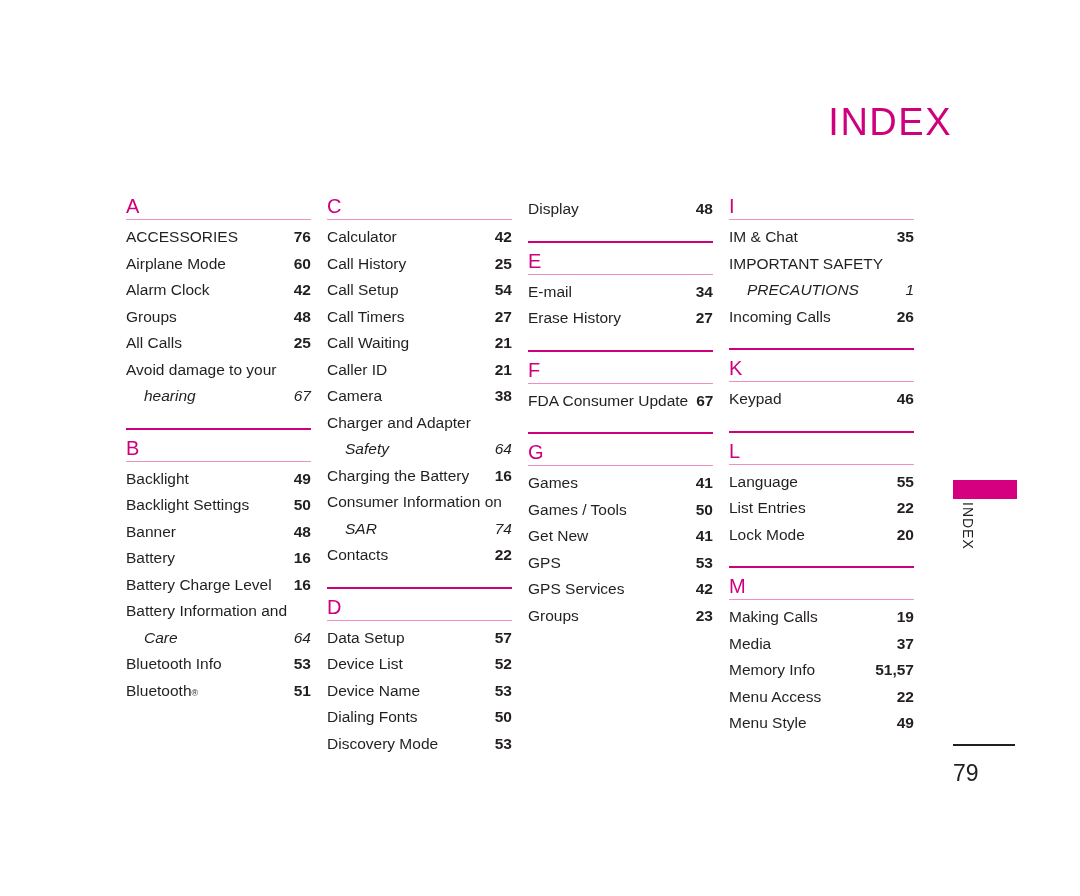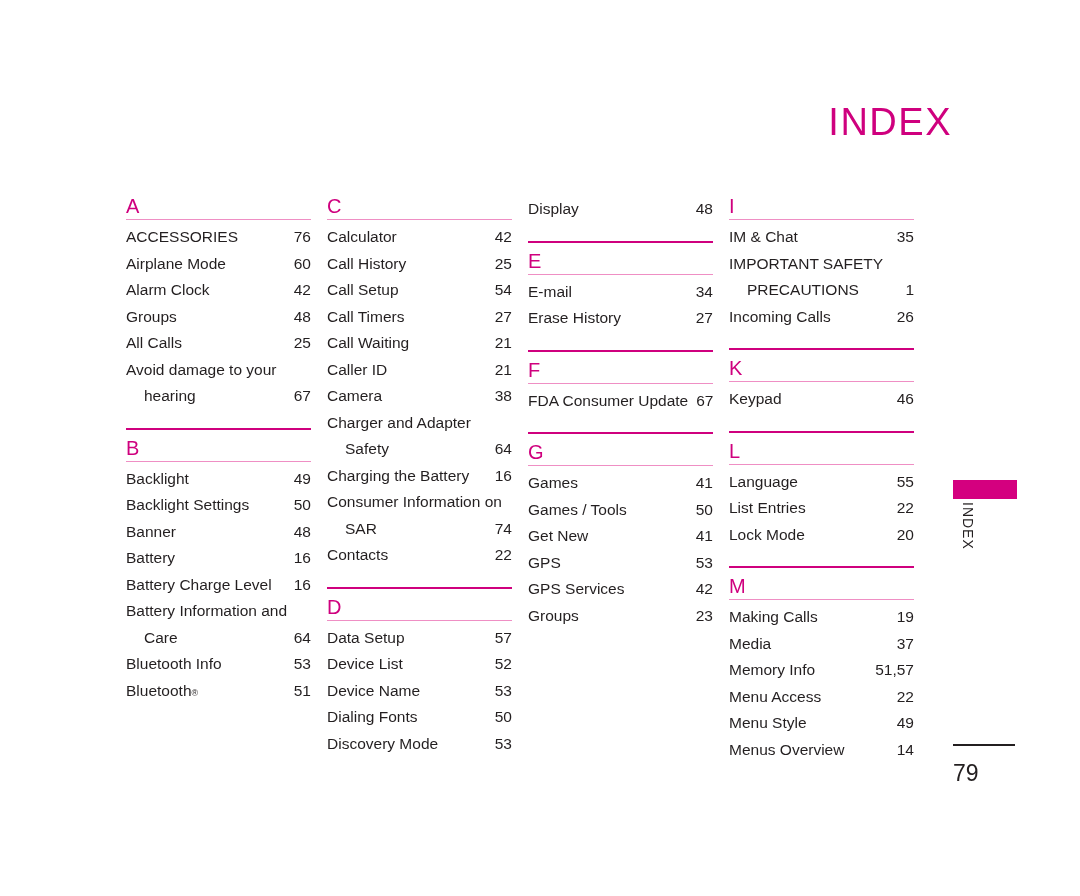--- a/index.html
+++ b/index.html
@@ -68,34 +68,35 @@
   
   .entry {
     display: flex;
     align-items: baseline;
     justify-content: space-between;
     font-size: 15.5px;
     line-height: 26.5px;
     white-space: nowrap;
   }
   .entry .label { }
-  .entry .page { padding-left: 8px; }
+  .entry .page { padding-left: 8px; font-weight: bold; }
   .entry.wrap {
     display: block;
     white-space: normal;
   }
   .entry.wrap .label { display: block; }
   .entry-cont {
     display: flex;
     align-items: center;
     justify-content: space-between;
     font-size: 15.5px;
     line-height: 26.5px;
     padding-left: 18px;
     white-space: nowrap;
+    font-style: italic;
   }
   .entry-cont .page { padding-left: 8px; }
 
   sup.reg {
     font-size: 9px;
     vertical-align: super;
     line-height: 0;
   }
 
   
@@ -421,24 +422,20 @@
           <span class="page">51,57</span>
         </div>
         <div class="entry">
           <span class="label">Menu Access</span>
           <span class="page">22</span>
         </div>
         <div class="entry">
           <span class="label">Menu Style</span>
           <span class="page">49</span>
         </div>
-        <div class="entry">
-          <span class="label">Menus Overview</span>
-          <span class="page">14</span>
-        </div>
       </div>
     </div>
   </div>
 
 <div class="side-tab-block"></div>
 <div class="side-tab-text">INDEX</div>
 
 <div class="folio-rule"></div>
 <div class="folio-number">79</div>
 

